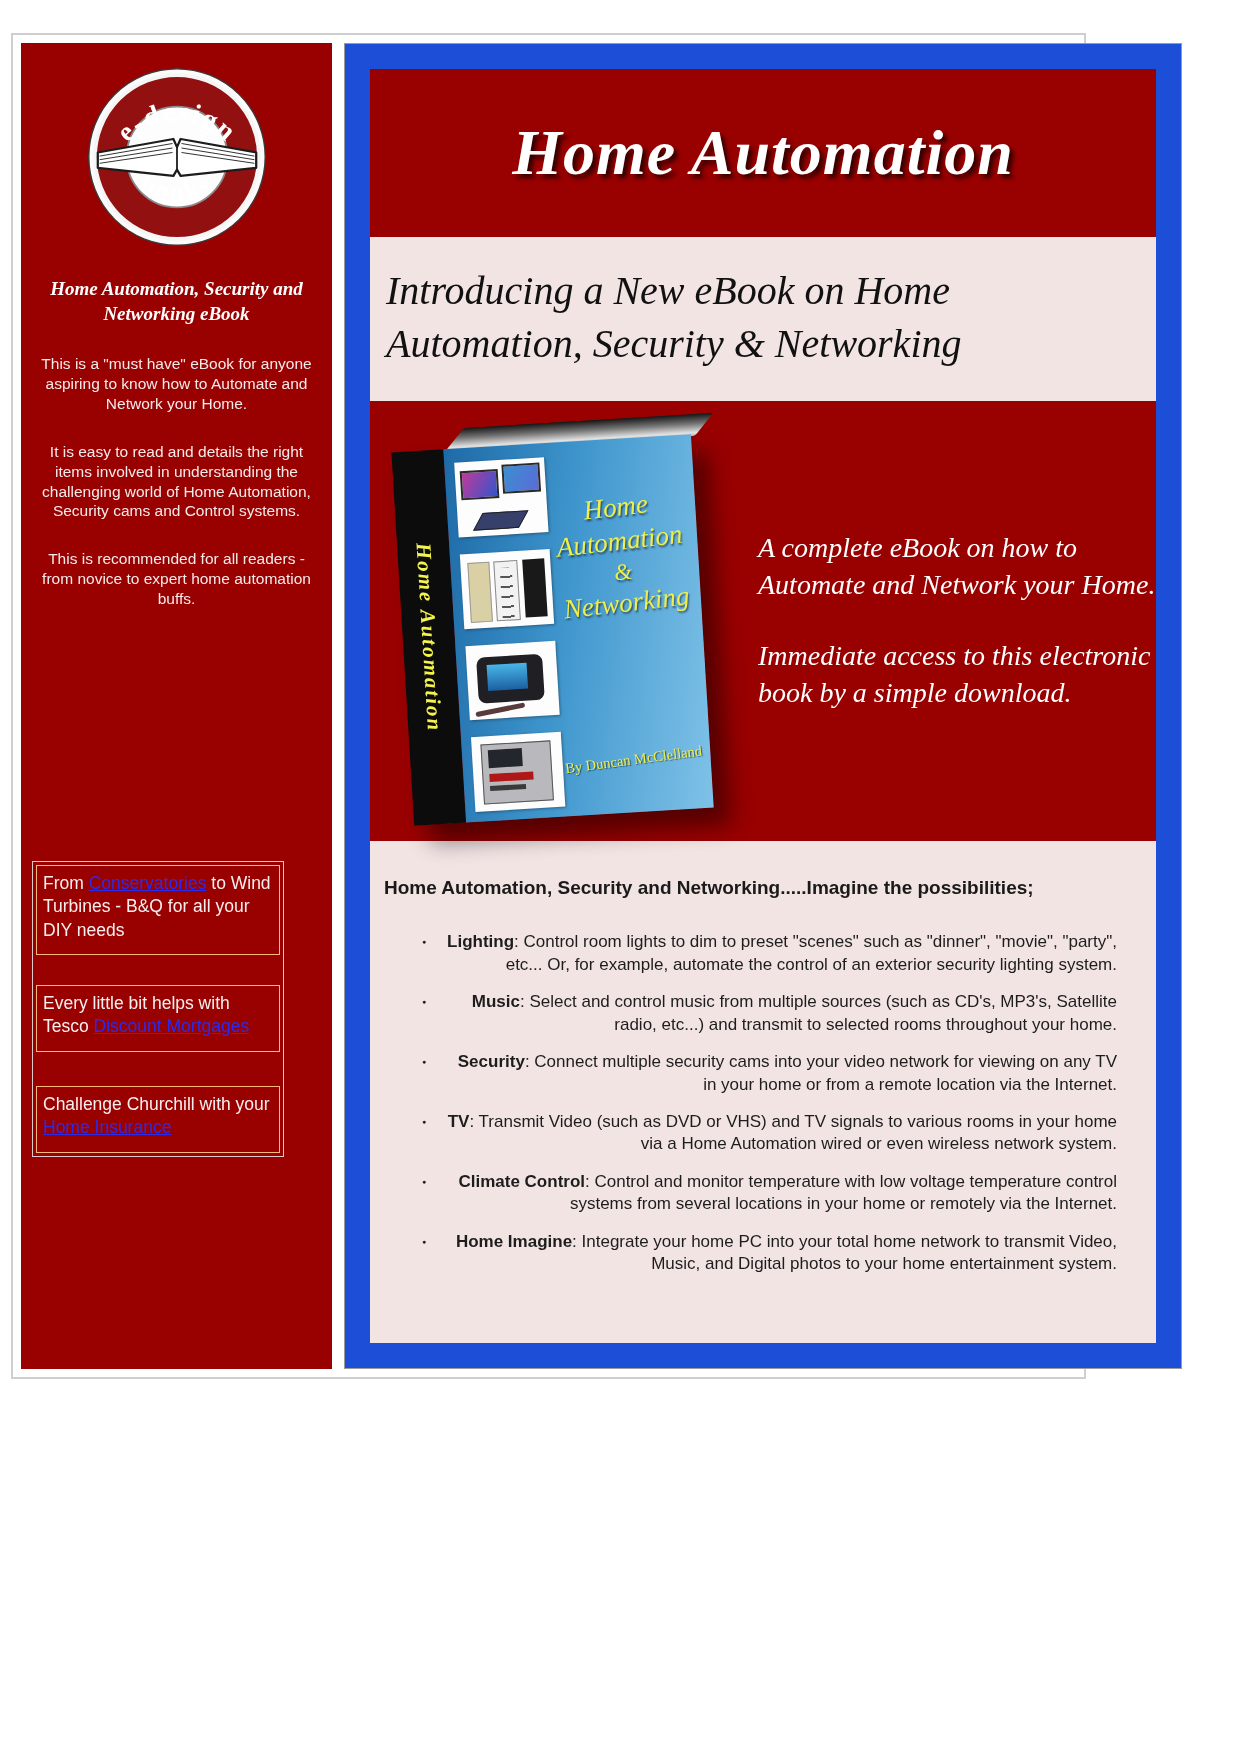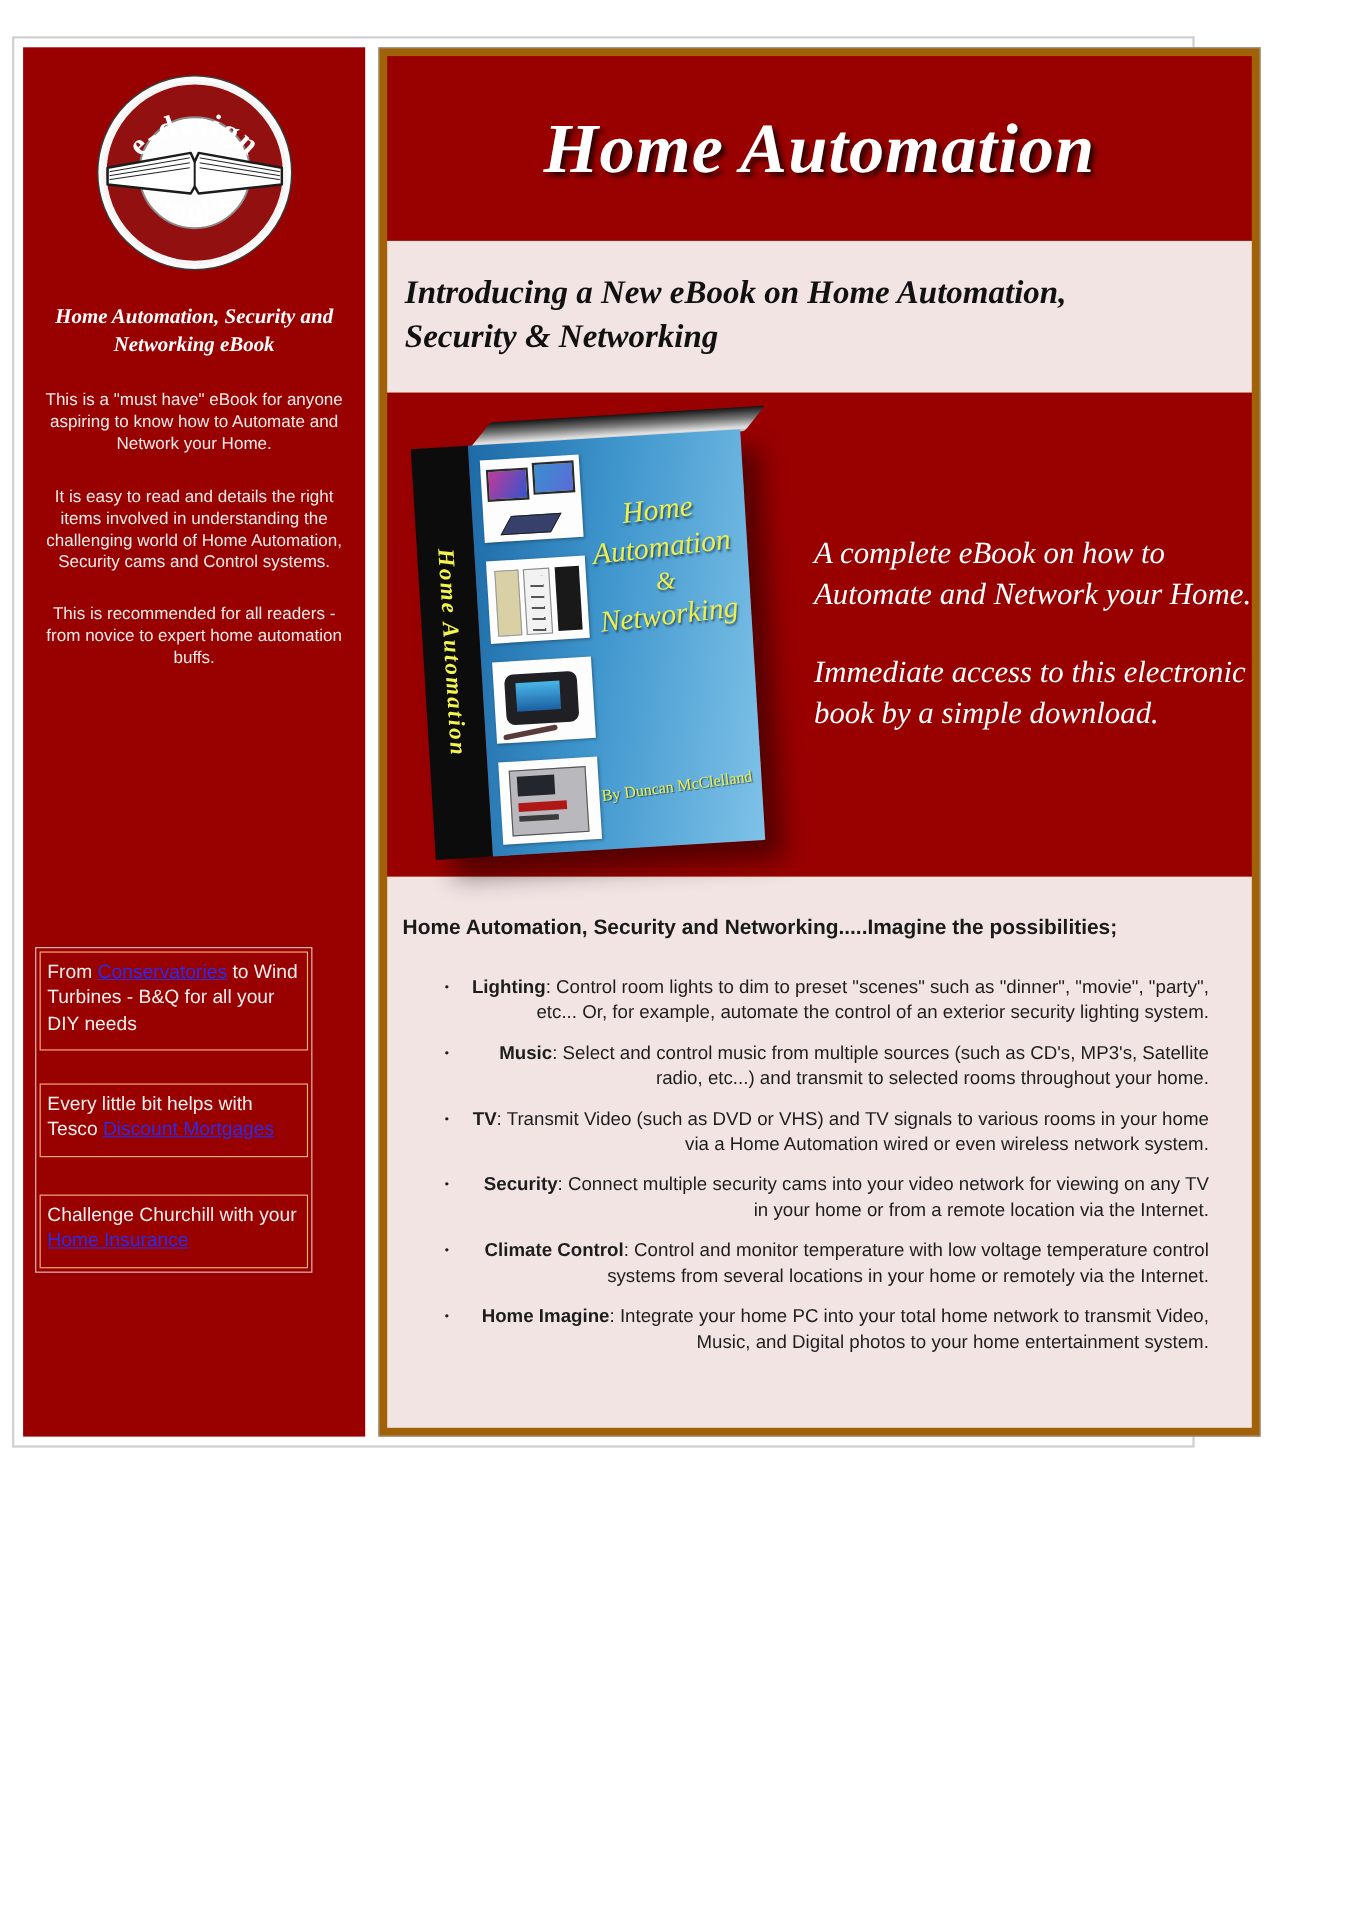--- a/index.html
+++ b/index.html
@@ -10,26 +10,26 @@
   .sidebar{width:311px;flex-shrink:0;background:#990000;color:#fff;}
   .logo-wrap{margin:18px auto 0;width:250px;height:192px;display:flex;align-items:center;justify-content:center;}
   .sb-title{margin:24px 12px 0;font-family:"Liberation Serif",serif;font-style:italic;font-weight:bold;
             font-size:19px;line-height:1.3;text-align:center;color:#ffffff;}
   .sb-para{margin:28px 13px 0;font-size:15.5px;line-height:1.28;text-align:center;color:#f3eaea;}
   .ads{margin:252px 48px 0 11px;border:1px solid #dcc9c9;padding:3px;}
   .ad-box{border:1px solid #fdba74;padding:6px 6px 12px;font-size:17.5px;line-height:1.34;color:#f7efef;}
   .ad-gap1{height:30px;} .ad-gap2{height:34px;}
   .ads a{color:#2b2bee;text-decoration:underline;cursor:pointer;}
   
-  .main{flex:1;border:1px solid #9a9a9a;background:#a16207;padding:7px;box-sizing:border-box;}
+  .main{flex:1;border:1px solid #9a9a9a;background:#1d4ed8;padding:25px;box-sizing:border-box;}
   .banner{background:#990000;height:168px;display:flex;align-items:center;justify-content:center;}
   .banner-title{font-family:"Liberation Serif",serif;font-style:italic;font-weight:bold;font-size:64px;
                 color:#ffffff;text-shadow:4px 4px 4px rgba(0,0,0,0.65);letter-spacing:1px;}
   .intro{background:#f3e4e4;padding:27px 16px 31px;}
-  .intro-heading{font-family:"Liberation Serif",serif;font-style:italic;font-weight:bold;font-size:30px;
+  .intro-heading{font-family:"Liberation Serif",serif;font-style:italic;font-weight:normal;font-size:40px;
                  line-height:1.33;color:#111;max-width:660px;}
   .panel{background:#990000;height:440px;display:flex;align-items:center;padding-left:32px;box-sizing:border-box;}
   .promo{margin-left:56px;width:398px;font-family:"Liberation Serif",serif;font-style:italic;
          font-size:28px;line-height:1.32;color:#ffffff;}
   .promo p{margin:0;} .promo p + p{margin-top:34px;}
   .features{background:#f3e4e4;padding:32px 20px 52px 14px;}
   .list-heading{font-size:19px;font-weight:bold;color:#1a1a1a;margin:4px 0 0 0;}
   .features ul{margin:32px 0 0 0;padding:0 10px 0 36px;list-style:none;}
   .features li{position:relative;padding-left:22px;margin-bottom:15px;font-size:17px;line-height:1.32;
                color:#1d1d1d;max-width:675px;text-align:right;}
@@ -175,21 +175,21 @@
         <p>A complete eBook on how to Automate and Network your Home.</p>
         <p>Immediate access to this electronic book by a simple download.</p>
       </div>
     </div>
 
     <div class="features">
       <p class="list-heading">Home Automation, Security and Networking.....Imagine the possibilities;</p>
       <ul>
         <li><b>Lighting</b><span>: Control room lights to dim to preset "scenes" such as "dinner", "movie", "party", etc... Or, for example, automate the control of an exterior security lighting system.</span></li>
         <li><b>Music</b><span>: Select and control music from multiple sources (such as CD's, MP3's, Satellite radio, etc...) and transmit to selected rooms throughout your home.</span></li>
+        <li><b>Security</b><span>: Connect multiple security cams into your video network for viewing on any TV in your home or from a remote location via the Internet.</span></li>
         <li><b>TV</b><span>: Transmit Video (such as DVD or VHS) and TV signals to various rooms in your home via a Home Automation wired or even wireless network system.</span></li>
-        <li><b>Security</b><span>: Connect multiple security cams into your video network for viewing on any TV in your home or from a remote location via the Internet.</span></li>
         <li><b>Climate Control</b><span>: Control and monitor temperature with low voltage temperature control systems from several locations in your home or remotely via the Internet.</span></li>
         <li><b>Home Imagine</b><span>: Integrate your home PC into your total home network to transmit Video, Music, and Digital photos to your home entertainment system.</span></li>
       </ul>
     </div>
 
   </div>
 </div>
 
 </body></html>

